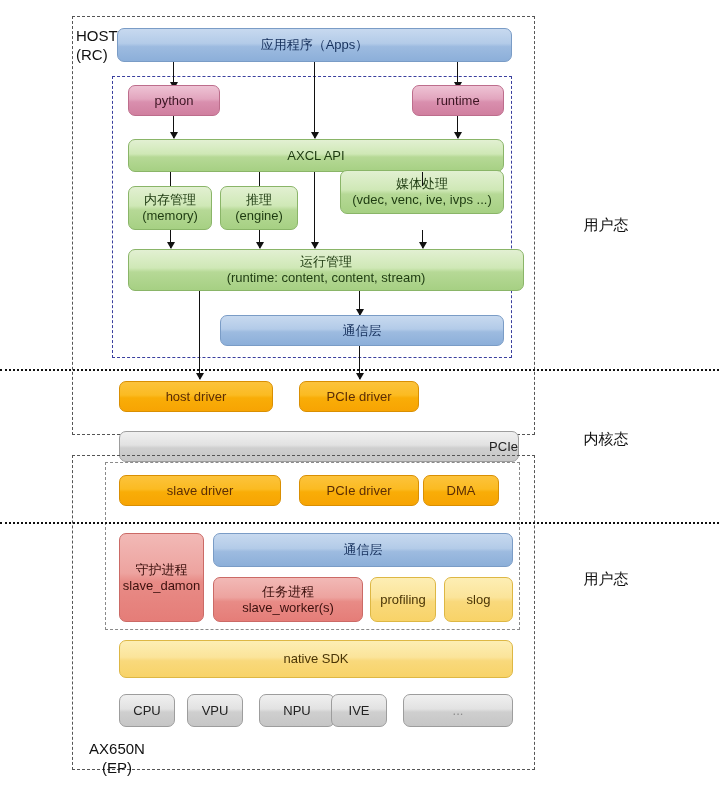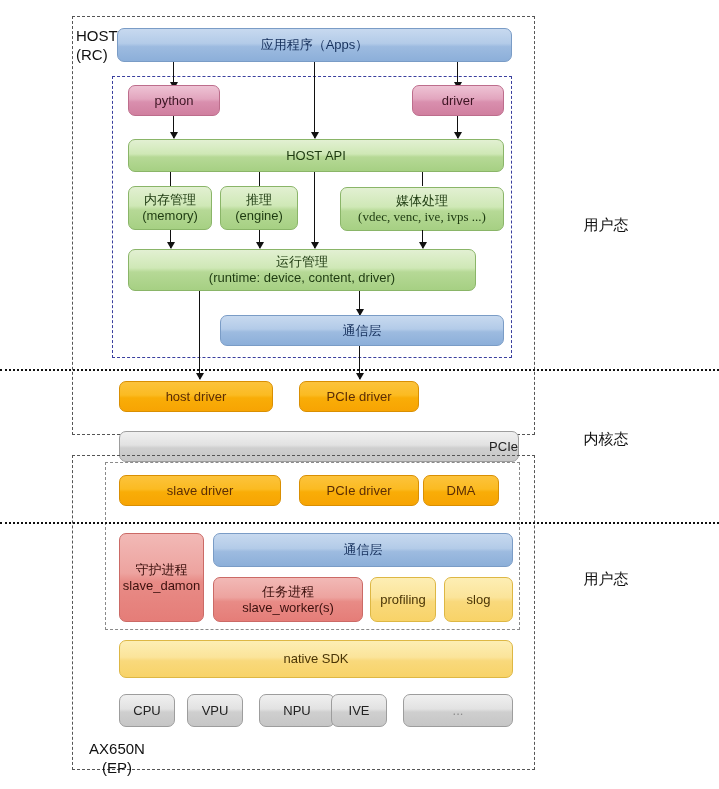--- a/index.html
+++ b/index.html
@@ -146,56 +146,56 @@
   <div class="dashbox dash-inner" style="left:112px; top:76px; width:400px; height:282px;"></div>
 
   <div class="arrow" style="left:173px; top:62px; height:26px;"></div>
   <div class="arrow" style="left:314px; top:62px; height:76px;"></div>
   <div class="arrow" style="left:457px; top:62px; height:26px;"></div>
 
   <div class="node pink" style="left:128px; top:85px; width:92px; height:31px;">
     <span>python</span>
   </div>
   <div class="node pink" style="left:412px; top:85px; width:92px; height:31px;">
-    <span>driver</span>
+    <span>runtime</span>
   </div>
 
   <div class="arrow" style="left:173px; top:116px; height:22px;"></div>
   <div class="arrow" style="left:457px; top:116px; height:22px;"></div>
 
   <div class="node green" style="left:128px; top:139px; width:376px; height:33px;">
-    <span>HOST API</span>
+    <span>AXCL API</span>
   </div>
 
   <div class="node green" style="left:128px; top:186px; width:84px; height:44px;">
     <span>内存管理</span>
     <span class="l2">(memory)</span>
   </div>
   <div class="node green" style="left:220px; top:186px; width:78px; height:44px;">
     <span>推理</span>
     <span class="l2">(engine)</span>
   </div>
-  <div class="node green" style="left:340px; top:187px; width:164px; height:44px;font-family:Liberation Serif, serif;">
+  <div class="node green" style="left:340px; top:170px; width:164px; height:44px;">
     <span>媒体处理</span>
     <span class="l2">(vdec, venc, ive, ivps ...)</span>
   </div>
 
   <div class="plain-line" style="left:170px; top:172px; height:14px;"></div>
   <div class="plain-line" style="left:259px; top:172px; height:14px;"></div>
   <div class="plain-line" style="left:422px; top:172px; height:14px;"></div>
 
   <div class="arrow" style="left:170px; top:230px; height:18px;"></div>
   <div class="arrow" style="left:259px; top:230px; height:18px;"></div>
   <div class="arrow" style="left:422px; top:230px; height:18px;"></div>
 
   <div class="arrow" style="left:314px; top:172px; height:76px;"></div>
 
-  <div class="node green" style="left:128px; top:249px; width:348px; height:42px;">
+  <div class="node green" style="left:128px; top:249px; width:396px; height:42px;">
     <span>运行管理</span>
-    <span class="l2">(runtime: device, content, driver)</span>
+    <span class="l2">(runtime: content, content, stream)</span>
   </div>
 
   <div class="arrow" style="left:199px; top:291px; height:88px;"></div>
 
   <div class="arrow" style="left:359px; top:291px; height:24px;"></div>
 
   <div class="node blue" style="left:220px; top:315px; width:284px; height:31px;">
     <span>通信层</span>
   </div>
 

